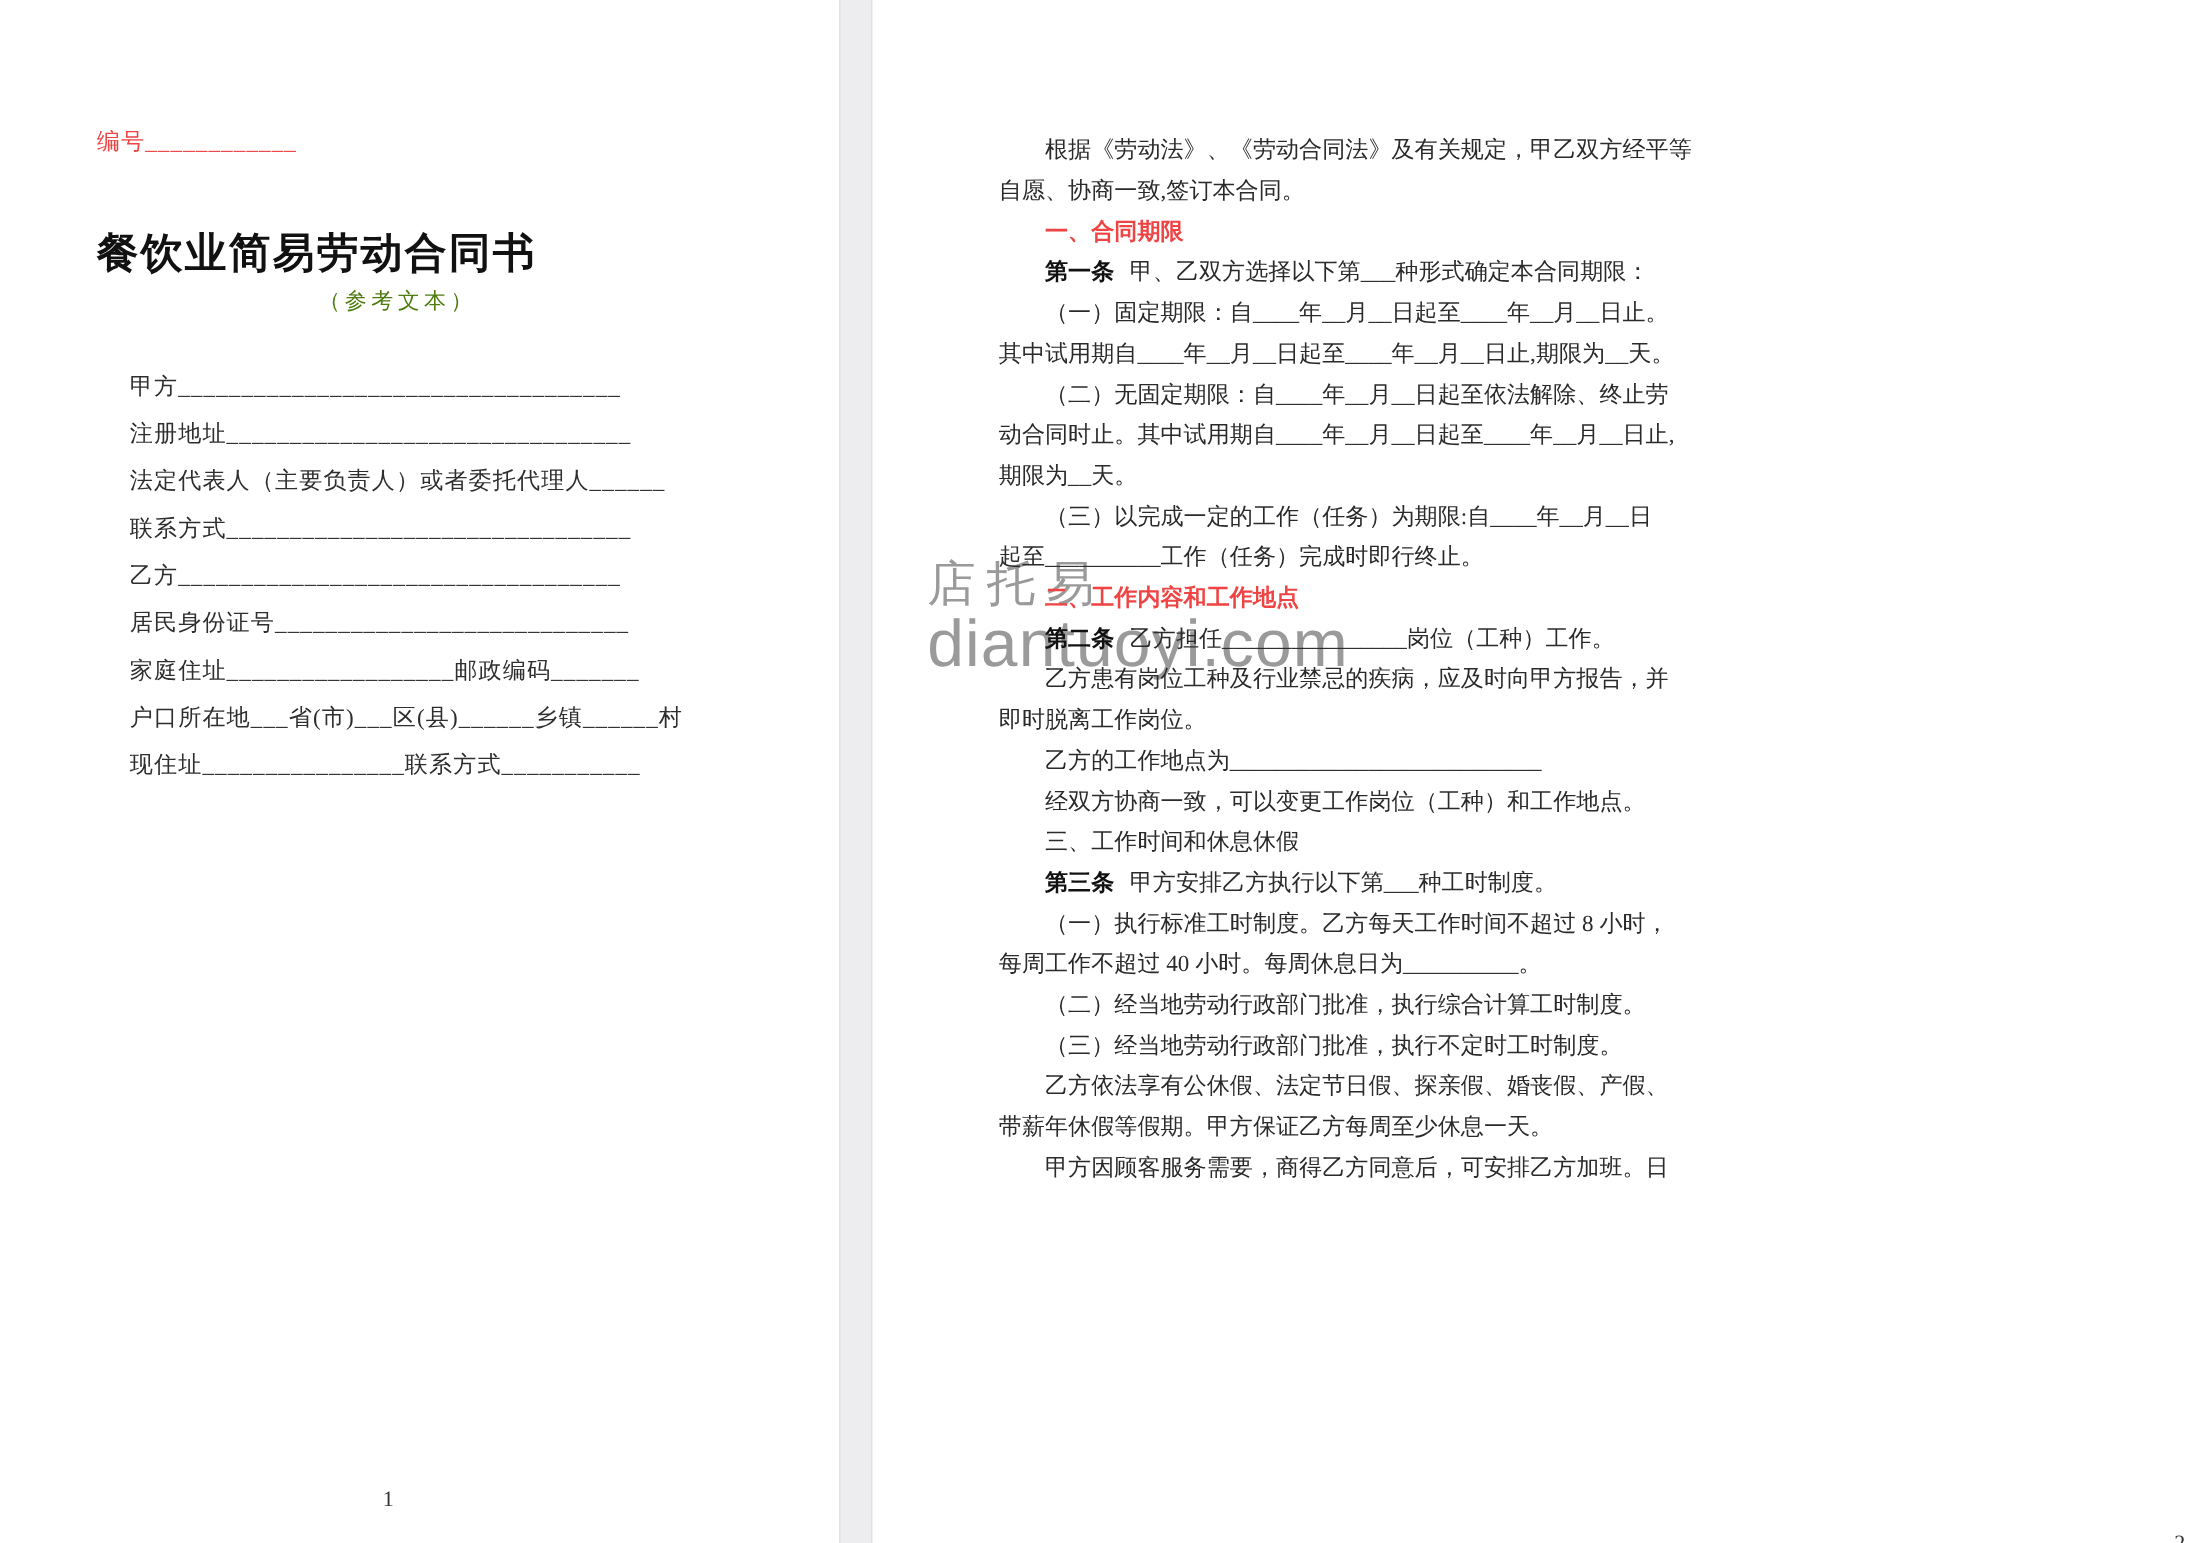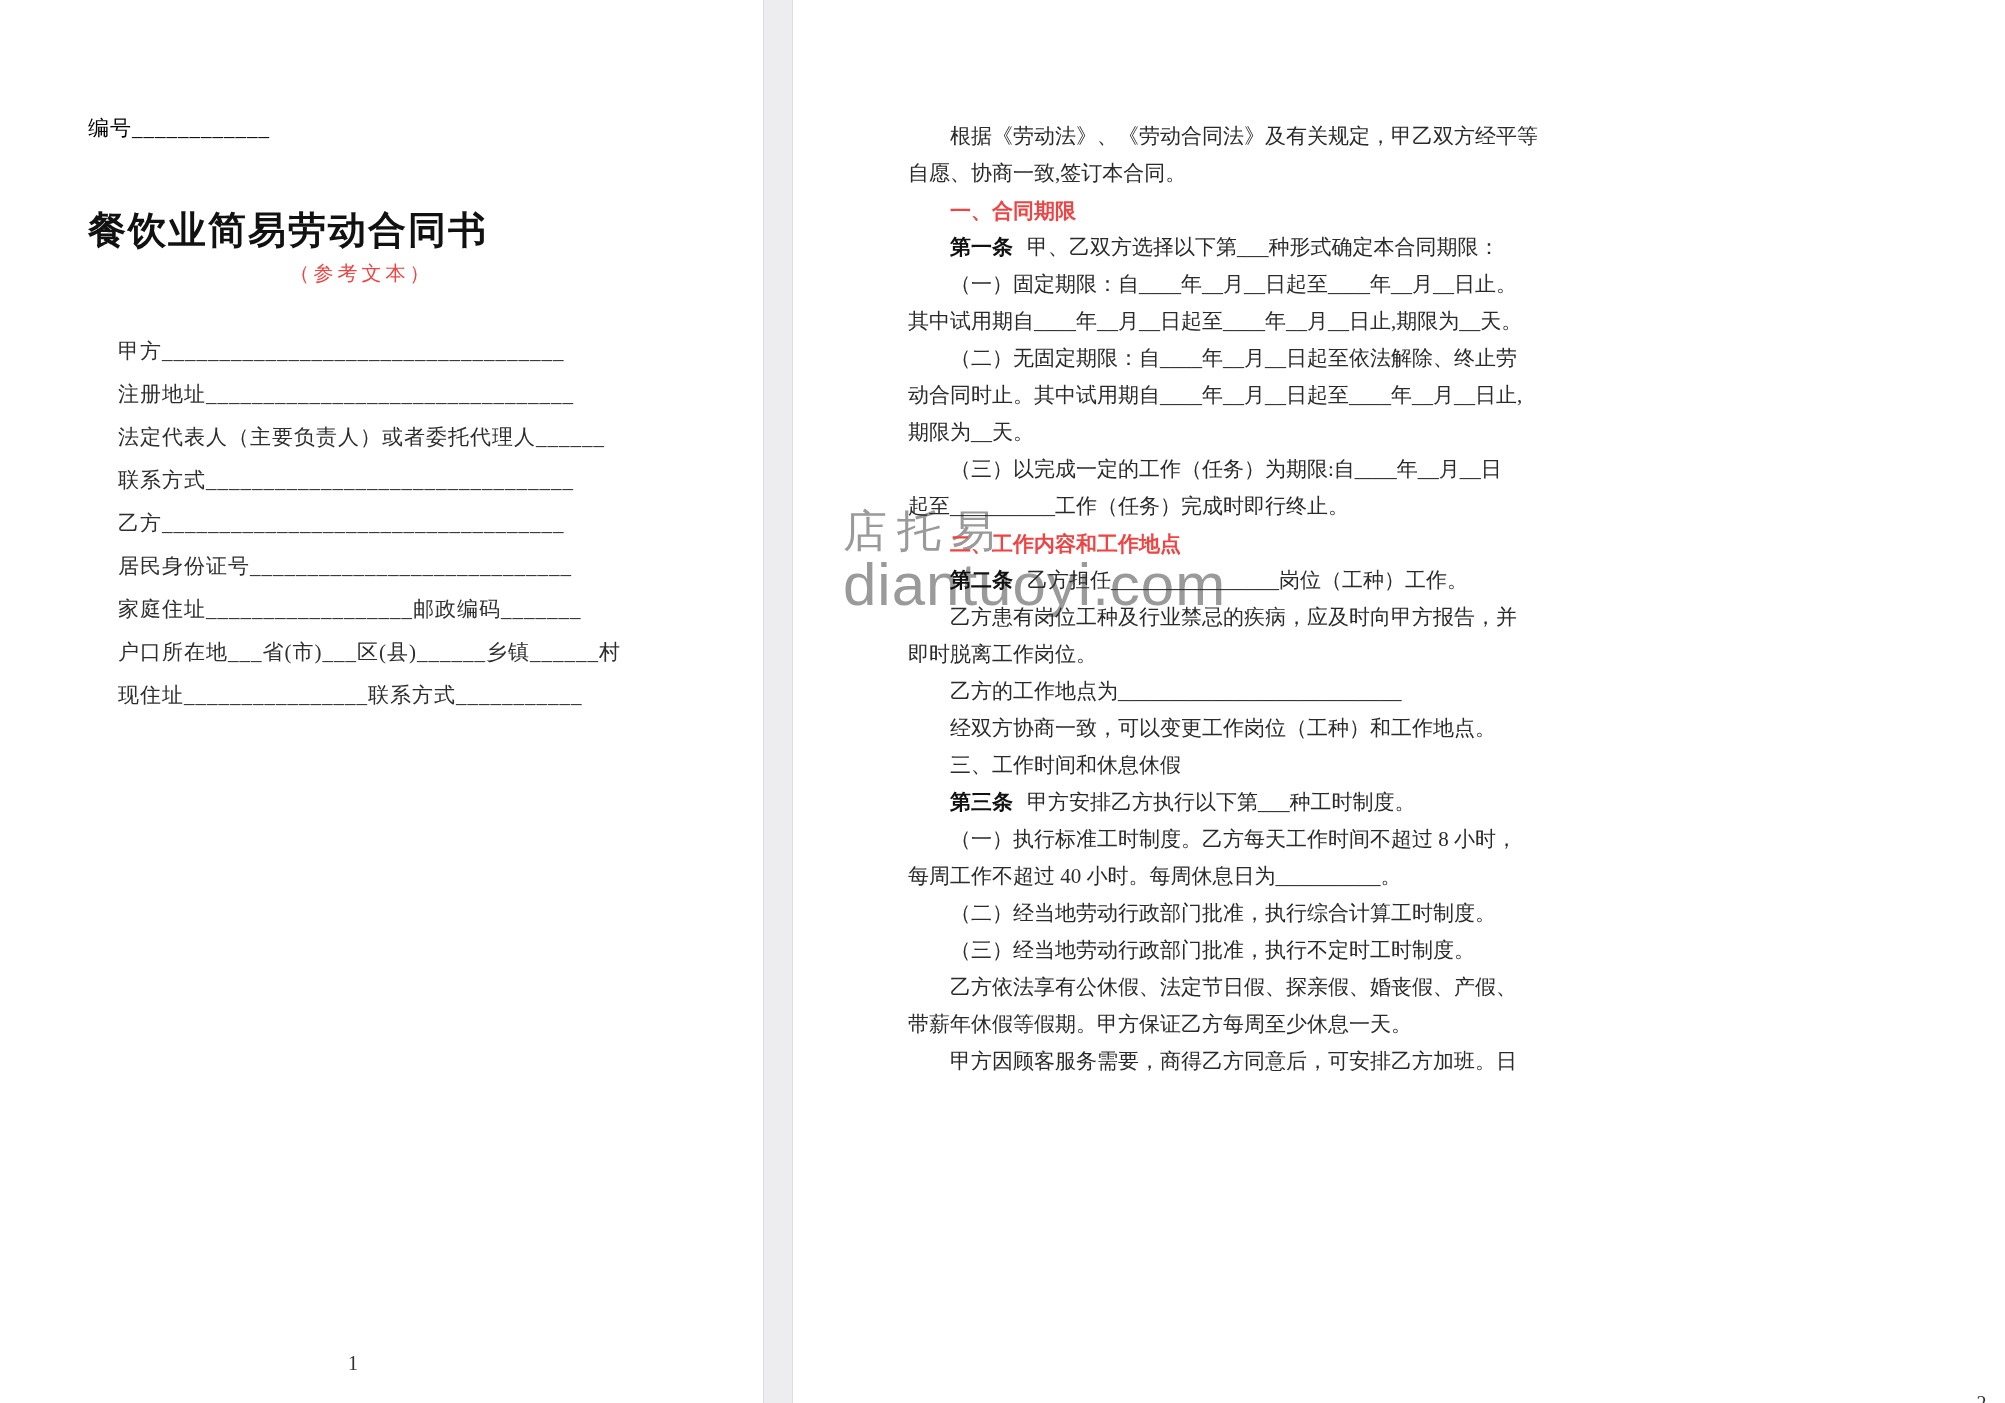--- a/index.html
+++ b/index.html
@@ -22,30 +22,30 @@
     color:#9a9a9a;line-height:1.04;
     font-family:"Liberation Sans","DejaVu Sans",sans-serif;
     pointer-events:none;
   }
   .watermark .wm-cn{font-size:44px;letter-spacing:10px;}
   .watermark .wm-en{font-size:60px;letter-spacing:1px;}
   
   .left-page{position:absolute;left:0;top:0;width:763px;height:1403px;z-index:2;}
   .serial{
     position:absolute;left:88px;top:114px;
-    font-size:21px;letter-spacing:1px;color:#000000;
+    font-size:21px;letter-spacing:1px;color:#ef4444;
   }
   .doc-title{
     position:absolute;left:88px;top:205px;width:547px;
     text-align:left;font-size:38px;font-weight:bold;letter-spacing:2px;
     font-family:"Liberation Sans","DejaVu Sans",sans-serif;color:#111;
   }
   .doc-subtitle{
     position:absolute;left:88px;top:260px;width:547px;
-    text-align:center;font-size:20px;letter-spacing:4px;color:#ef4444;
+    text-align:center;font-size:20px;letter-spacing:4px;color:#4d7c0f;
   }
   .fields{
     position:absolute;left:118px;top:330px;width:520px;
     font-size:21px;letter-spacing:1px;color:#2e2e2e;
   }
   .field-line{height:43px;line-height:43px;white-space:nowrap;}
   
   .right-page{position:absolute;left:791px;top:0;width:1214px;height:1403px;z-index:2;margin-top:40px;}
   .rlines{
     position:absolute;left:117px;top:78px;width:584px;

